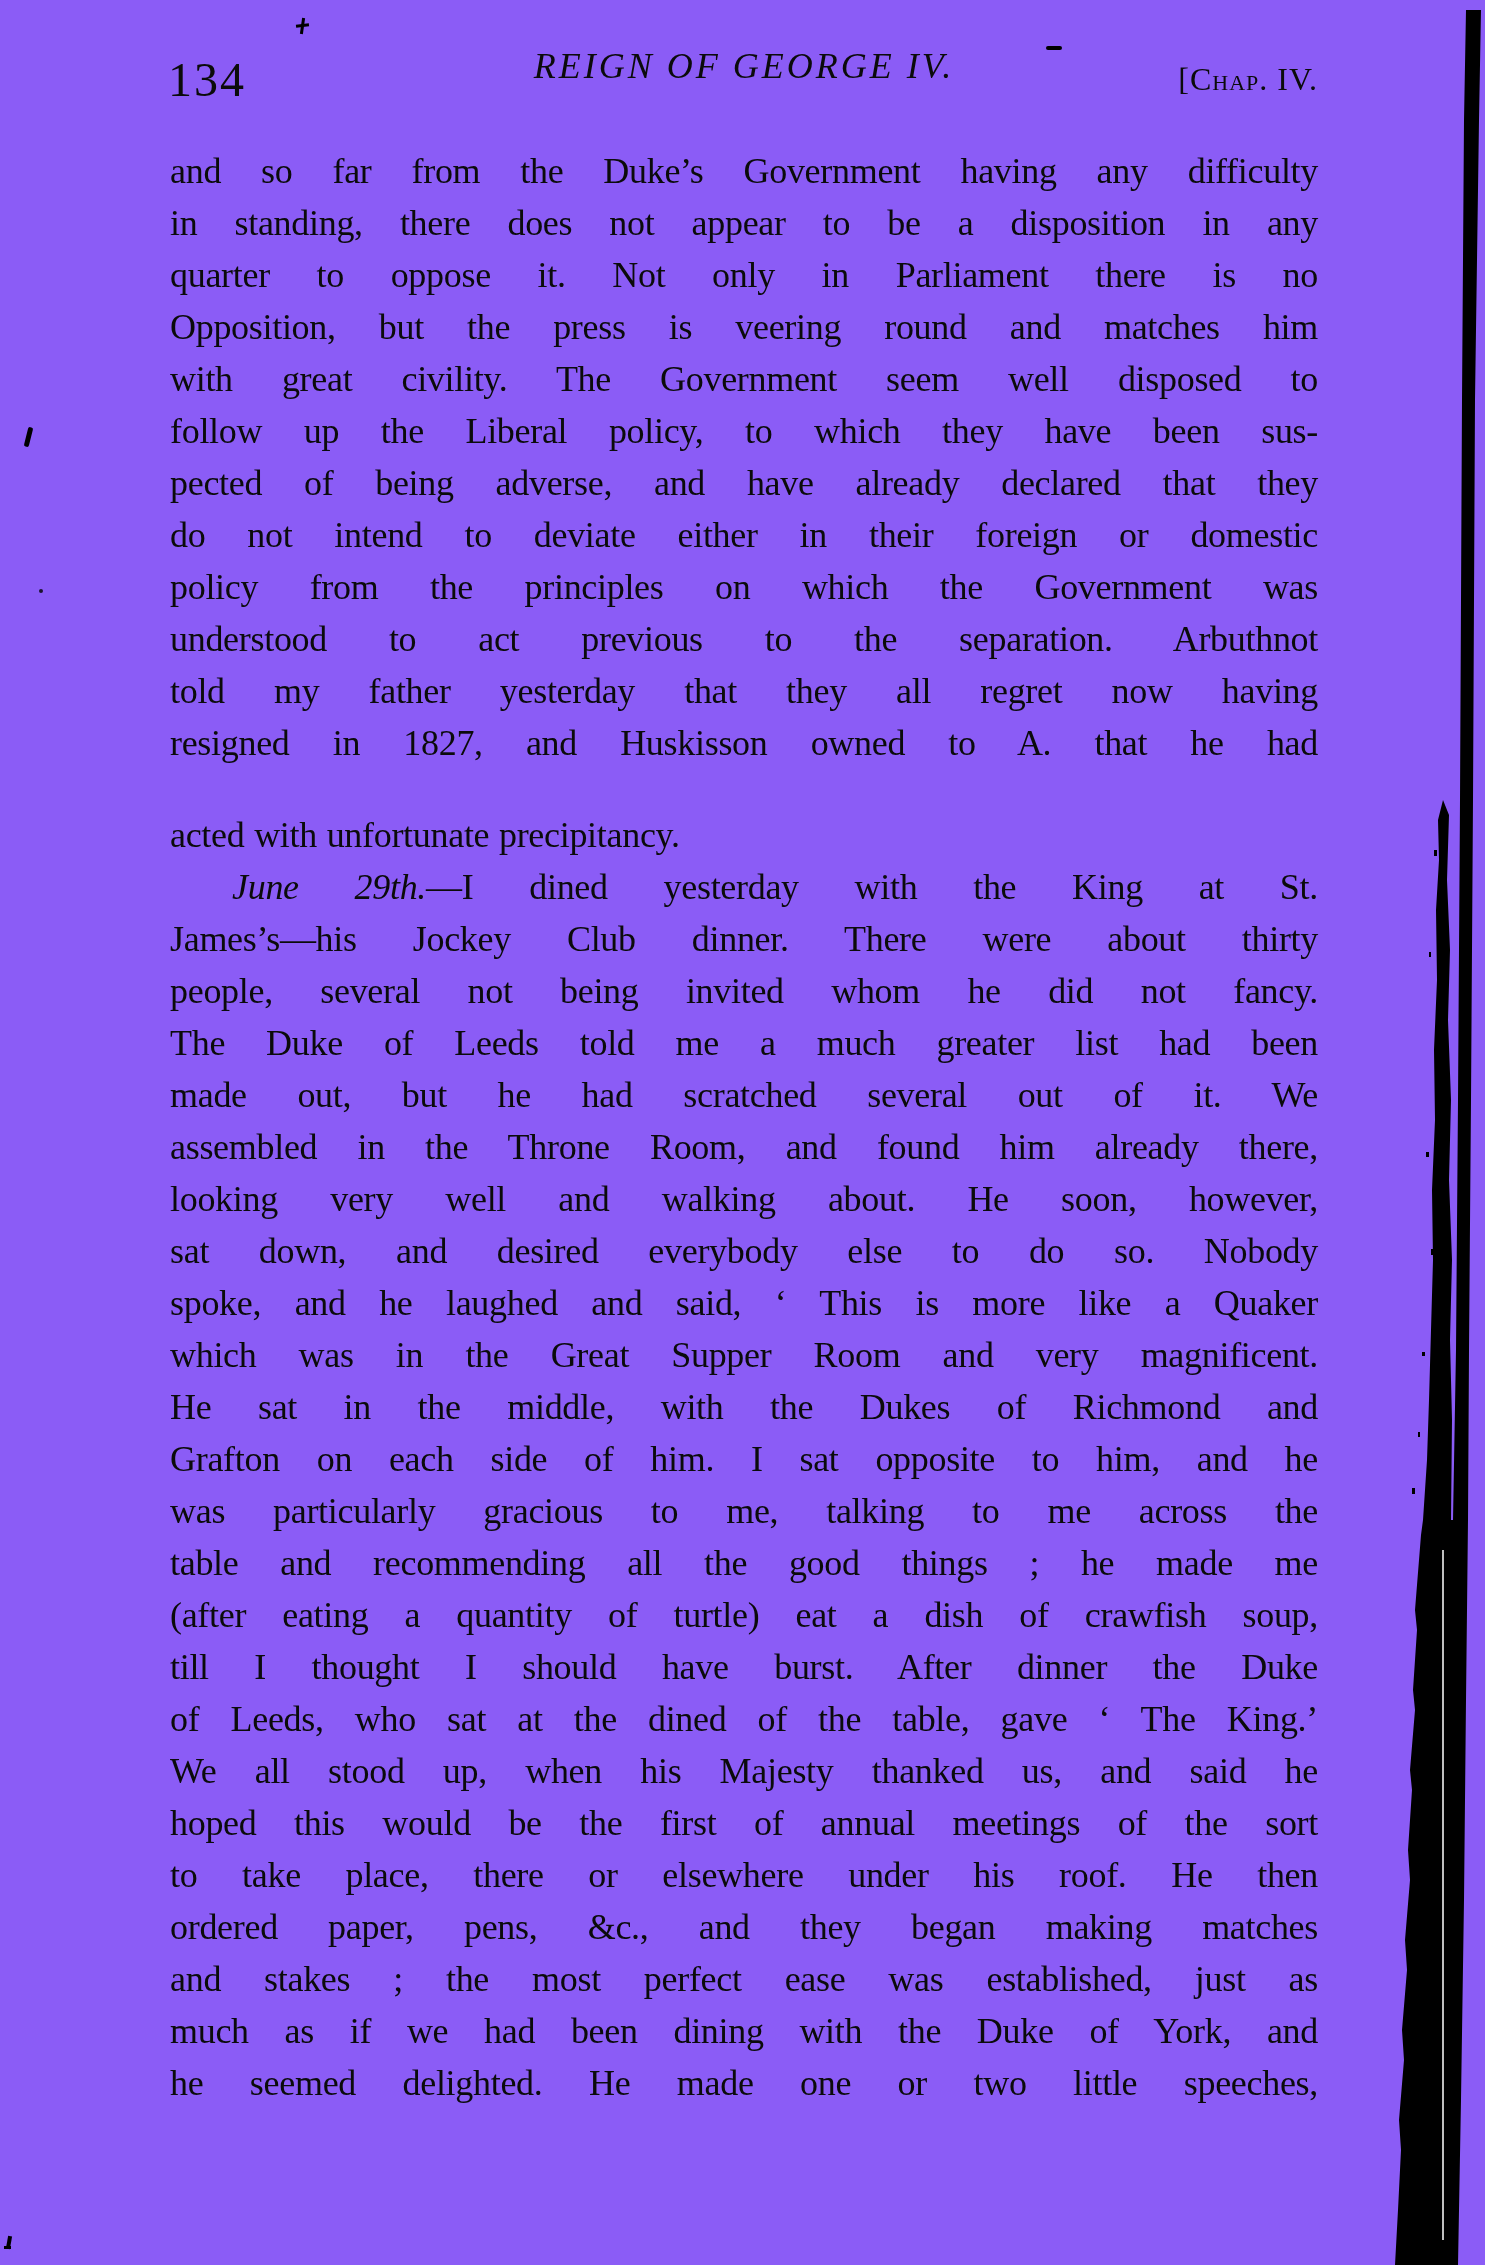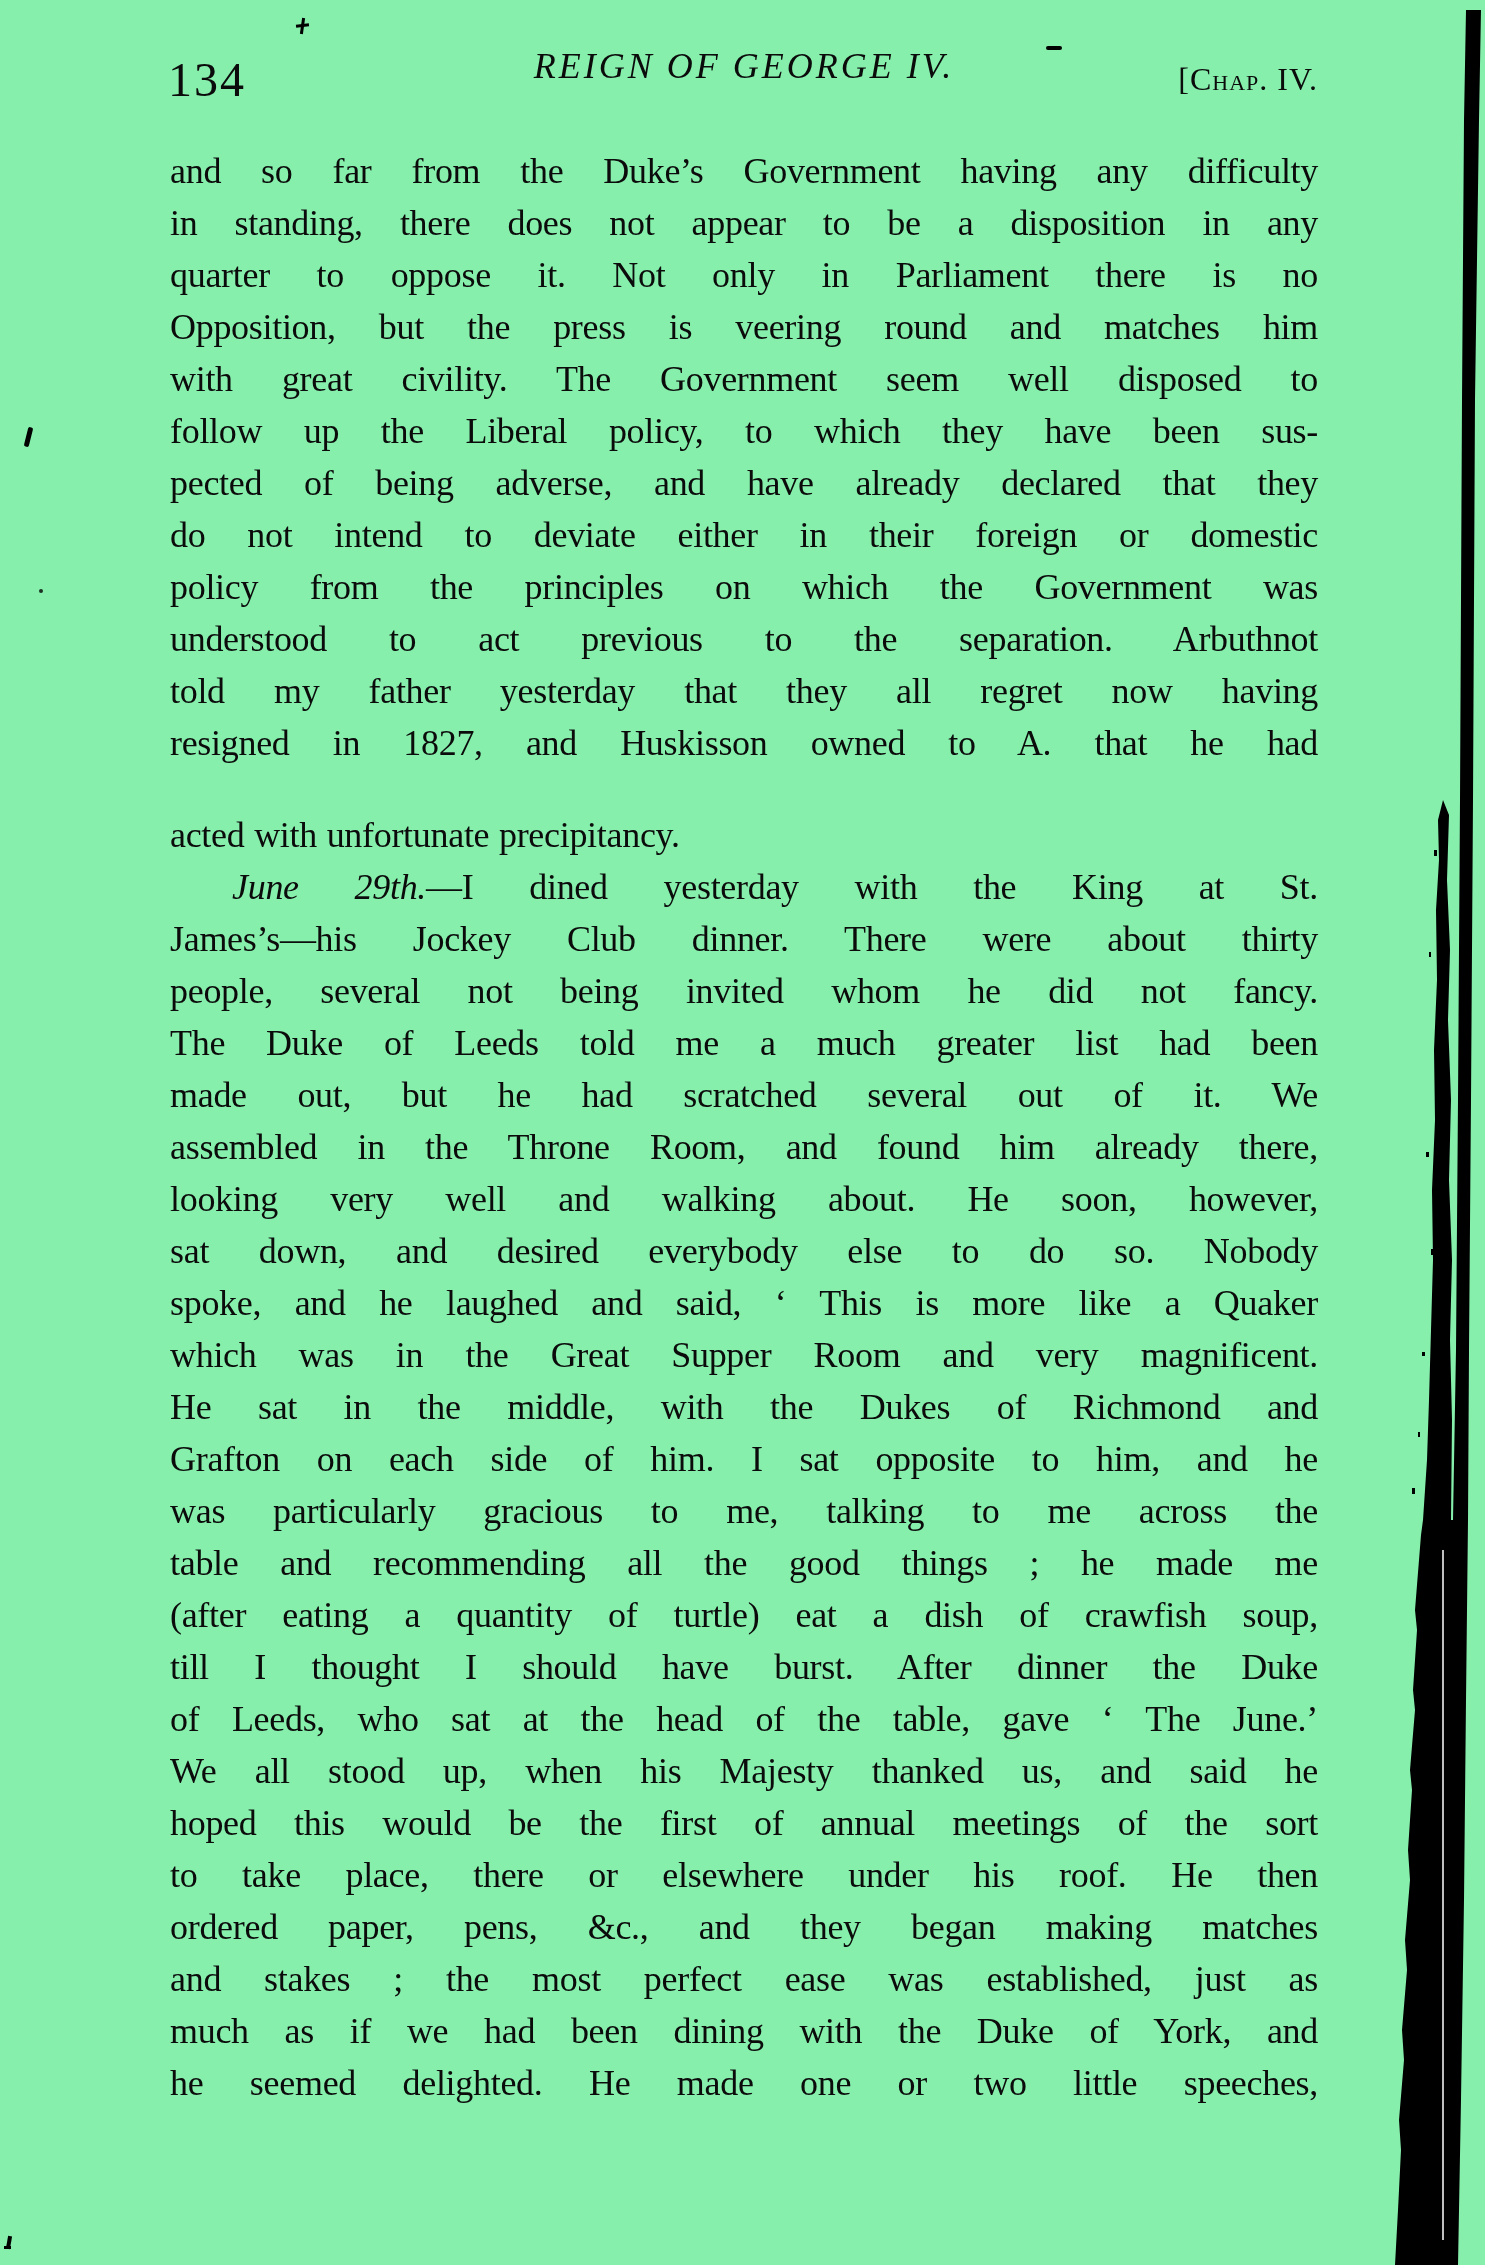--- a/index.html
+++ b/index.html
@@ -1,19 +1,19 @@
 <!DOCTYPE html>
 <html><head>
 <meta charset="utf-8">
 <style>
   html,body { margin:0; padding:0; background:#ffffff; }
   .page {
     position:relative;
     width:1485px; height:2265px;
-    background:#86efac;
+    background:#8b5cf6;
     overflow:hidden;
     font-family:"Liberation Serif","DejaVu Serif",serif;
     color:#0b0b0b;
   }
   
   .page-number {
     position:absolute; left:168px; top:56px;
     font-size:48px; line-height:1; letter-spacing:2px;
   }
   .running-title {
@@ -89,21 +89,21 @@
           <div class="line">looking very well and walking about.  He soon, however,</div>
           <div class="line">sat down, and desired everybody else to do so.  Nobody</div>
           <div class="line">spoke, and he laughed and said, ‘ This is more like a Quaker</div>
           <div class="line">which was in the Great Supper Room and very magnificent.</div>
           <div class="line">He sat in the middle, with the Dukes of Richmond and</div>
           <div class="line">Grafton on each side of him.  I sat opposite to him, and he</div>
           <div class="line">was particularly gracious to me, talking to me across the</div>
           <div class="line">table and recommending all the good things ; he made me</div>
           <div class="line">(after eating a quantity of turtle) eat a dish of crawfish soup,</div>
           <div class="line">till I thought I should have burst.  After dinner the Duke</div>
-          <div class="line">of Leeds, who sat at the head of the table, gave ‘ The June.’</div>
+          <div class="line">of Leeds, who sat at the dined of the table, gave ‘ The King.’</div>
           <div class="line">We all stood up, when his Majesty thanked us, and said he</div>
           <div class="line">hoped this would be the first of annual meetings of the sort</div>
           <div class="line">to take place, there or elsewhere under his roof.  He then</div>
           <div class="line">ordered paper, pens, &amp;c., and they began making matches</div>
           <div class="line">and stakes ; the most perfect ease was established, just as</div>
           <div class="line">much as if we had been dining with the Duke of York, and</div>
           <div class="line">he seemed delighted.  He made one or two little speeches,</div>
         </div>
     </div>
   </div>

